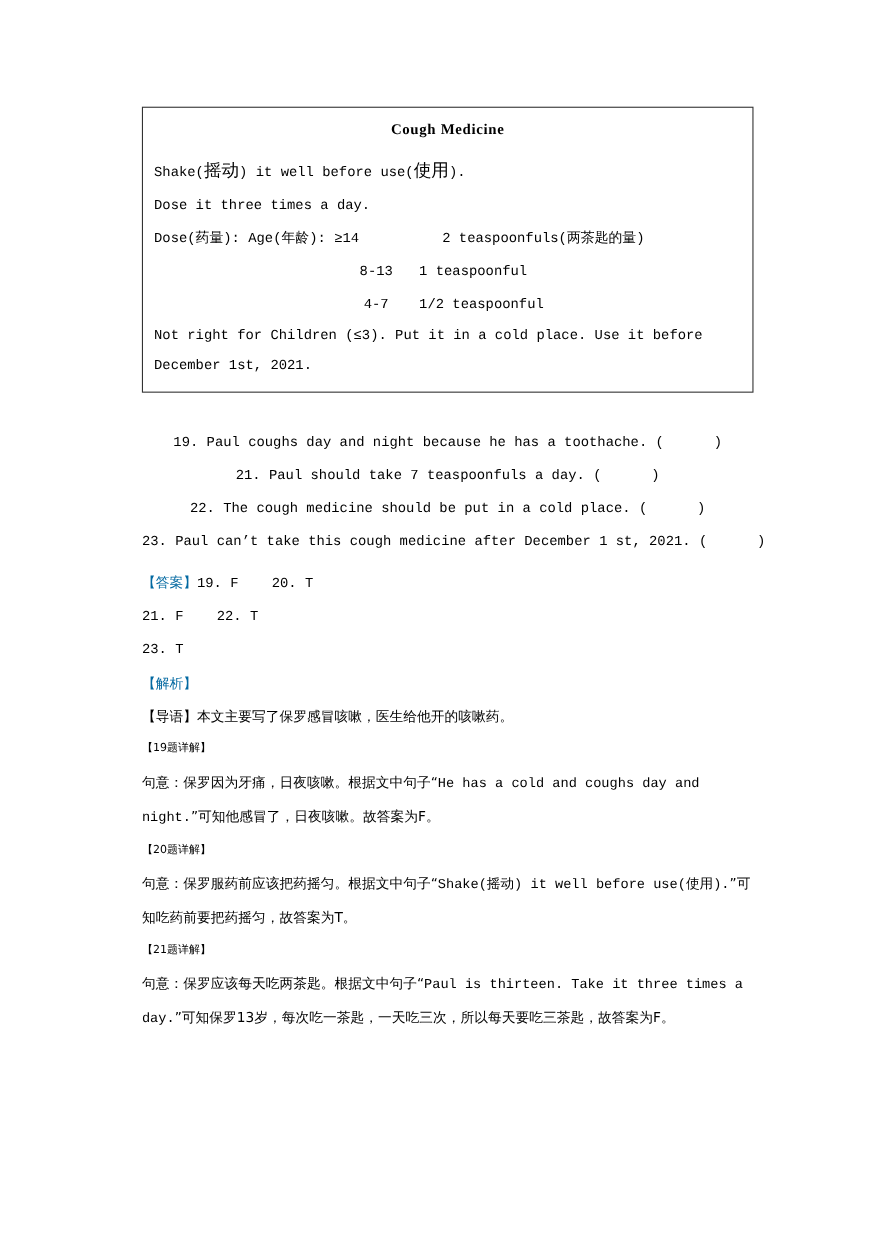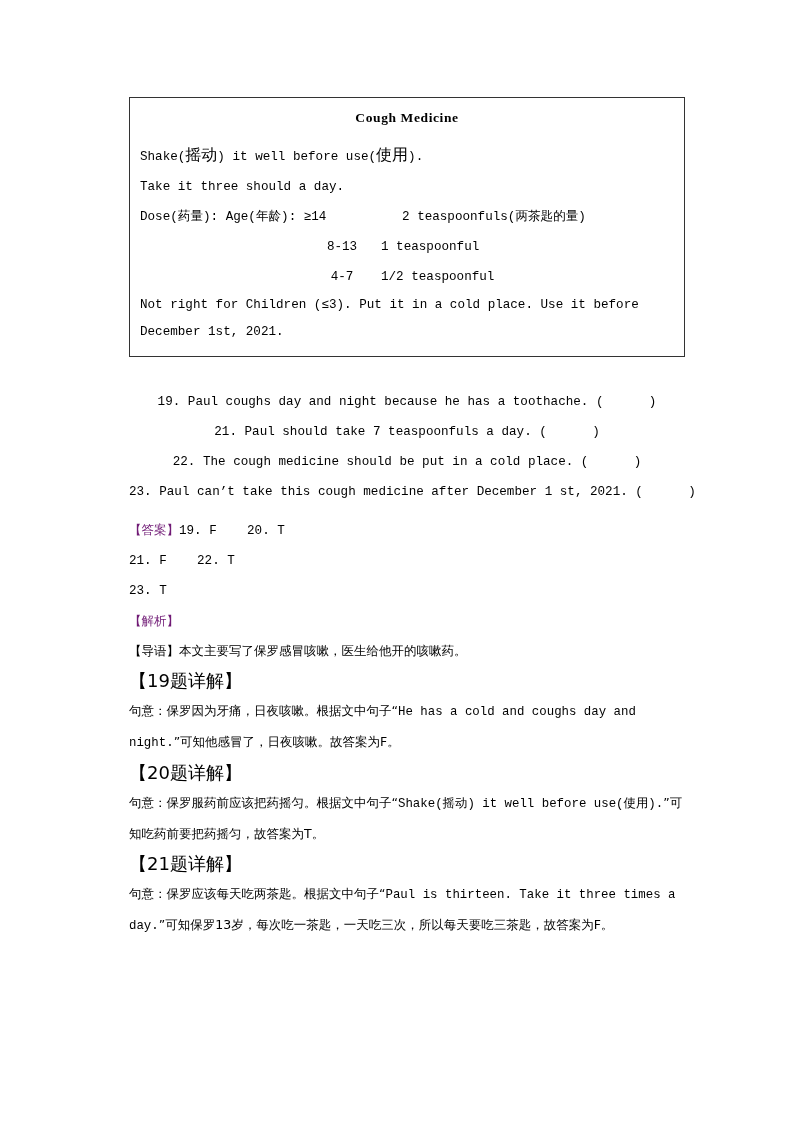--- a/index.html
+++ b/index.html
@@ -84,21 +84,21 @@
     font-size: 12.6px;
     line-height: 30px;
     white-space: pre;
   }
 
   
   .ans-block {
     margin-top: 8px;
   }
   .tag {
-    color: #701a75;
+    color: #0369a1;
     font-family: "DejaVu Sans", sans-serif;
     font-size: 12.5px;
   }
   .ans-line {
     font-size: 12.6px;
     line-height: 30px;
     white-space: pre;
   }
   .section-label {
     font-family: "DejaVu Sans", sans-serif;
@@ -109,36 +109,36 @@
     font-family: "DejaVu Sans", sans-serif;
     font-size: 12.5px;
     line-height: 30px;
   }
   .para .en {
     font-family: "Liberation Mono", monospace;
     font-size: 12.4px;
   }
   .explain-head {
     font-family: "DejaVu Sans", sans-serif;
-    font-size: 18px;
+    font-size: 10px;
     line-height: 30px;
   }
 </style>
 </head>
 <body>
 
 <div class="page">
   <div class="content">
 
     <div class="label-box">
       <div class="label-title">Cough Medicine</div>
 
       <div class="label-line"><span>Shake(</span><span class="cn">摇动</span><span>) it well before use(</span><span class="cn">使用</span><span>).</span></div>
 
-      <div class="label-line">Take it three should a day.</div>
+      <div class="label-line">Dose it three times a day.</div>
 
       <div class="dose-row"><span>Dose(</span><span class="cn">药量</span><span>): Age(</span><span class="cn">年龄</span><span>): ≥14</span><span>          </span><span>2 teaspoonfuls(</span><span class="cn">两茶匙的量</span><span>)</span></div>
 
       <div class="dose-row"><span class="indent-dose"></span><span class="dose-amt">8-13</span><span>1 teaspoonful</span></div>
 
       <div class="dose-row"><span class="indent-dose"></span><span class="dose-amt">4-7</span><span>1/2 teaspoonful</span></div>
 
       <div class="wrap-line">Not right for Children (≤3). Put it in a cold place. Use it before December 1st, 2021.</div>
     </div>
 

